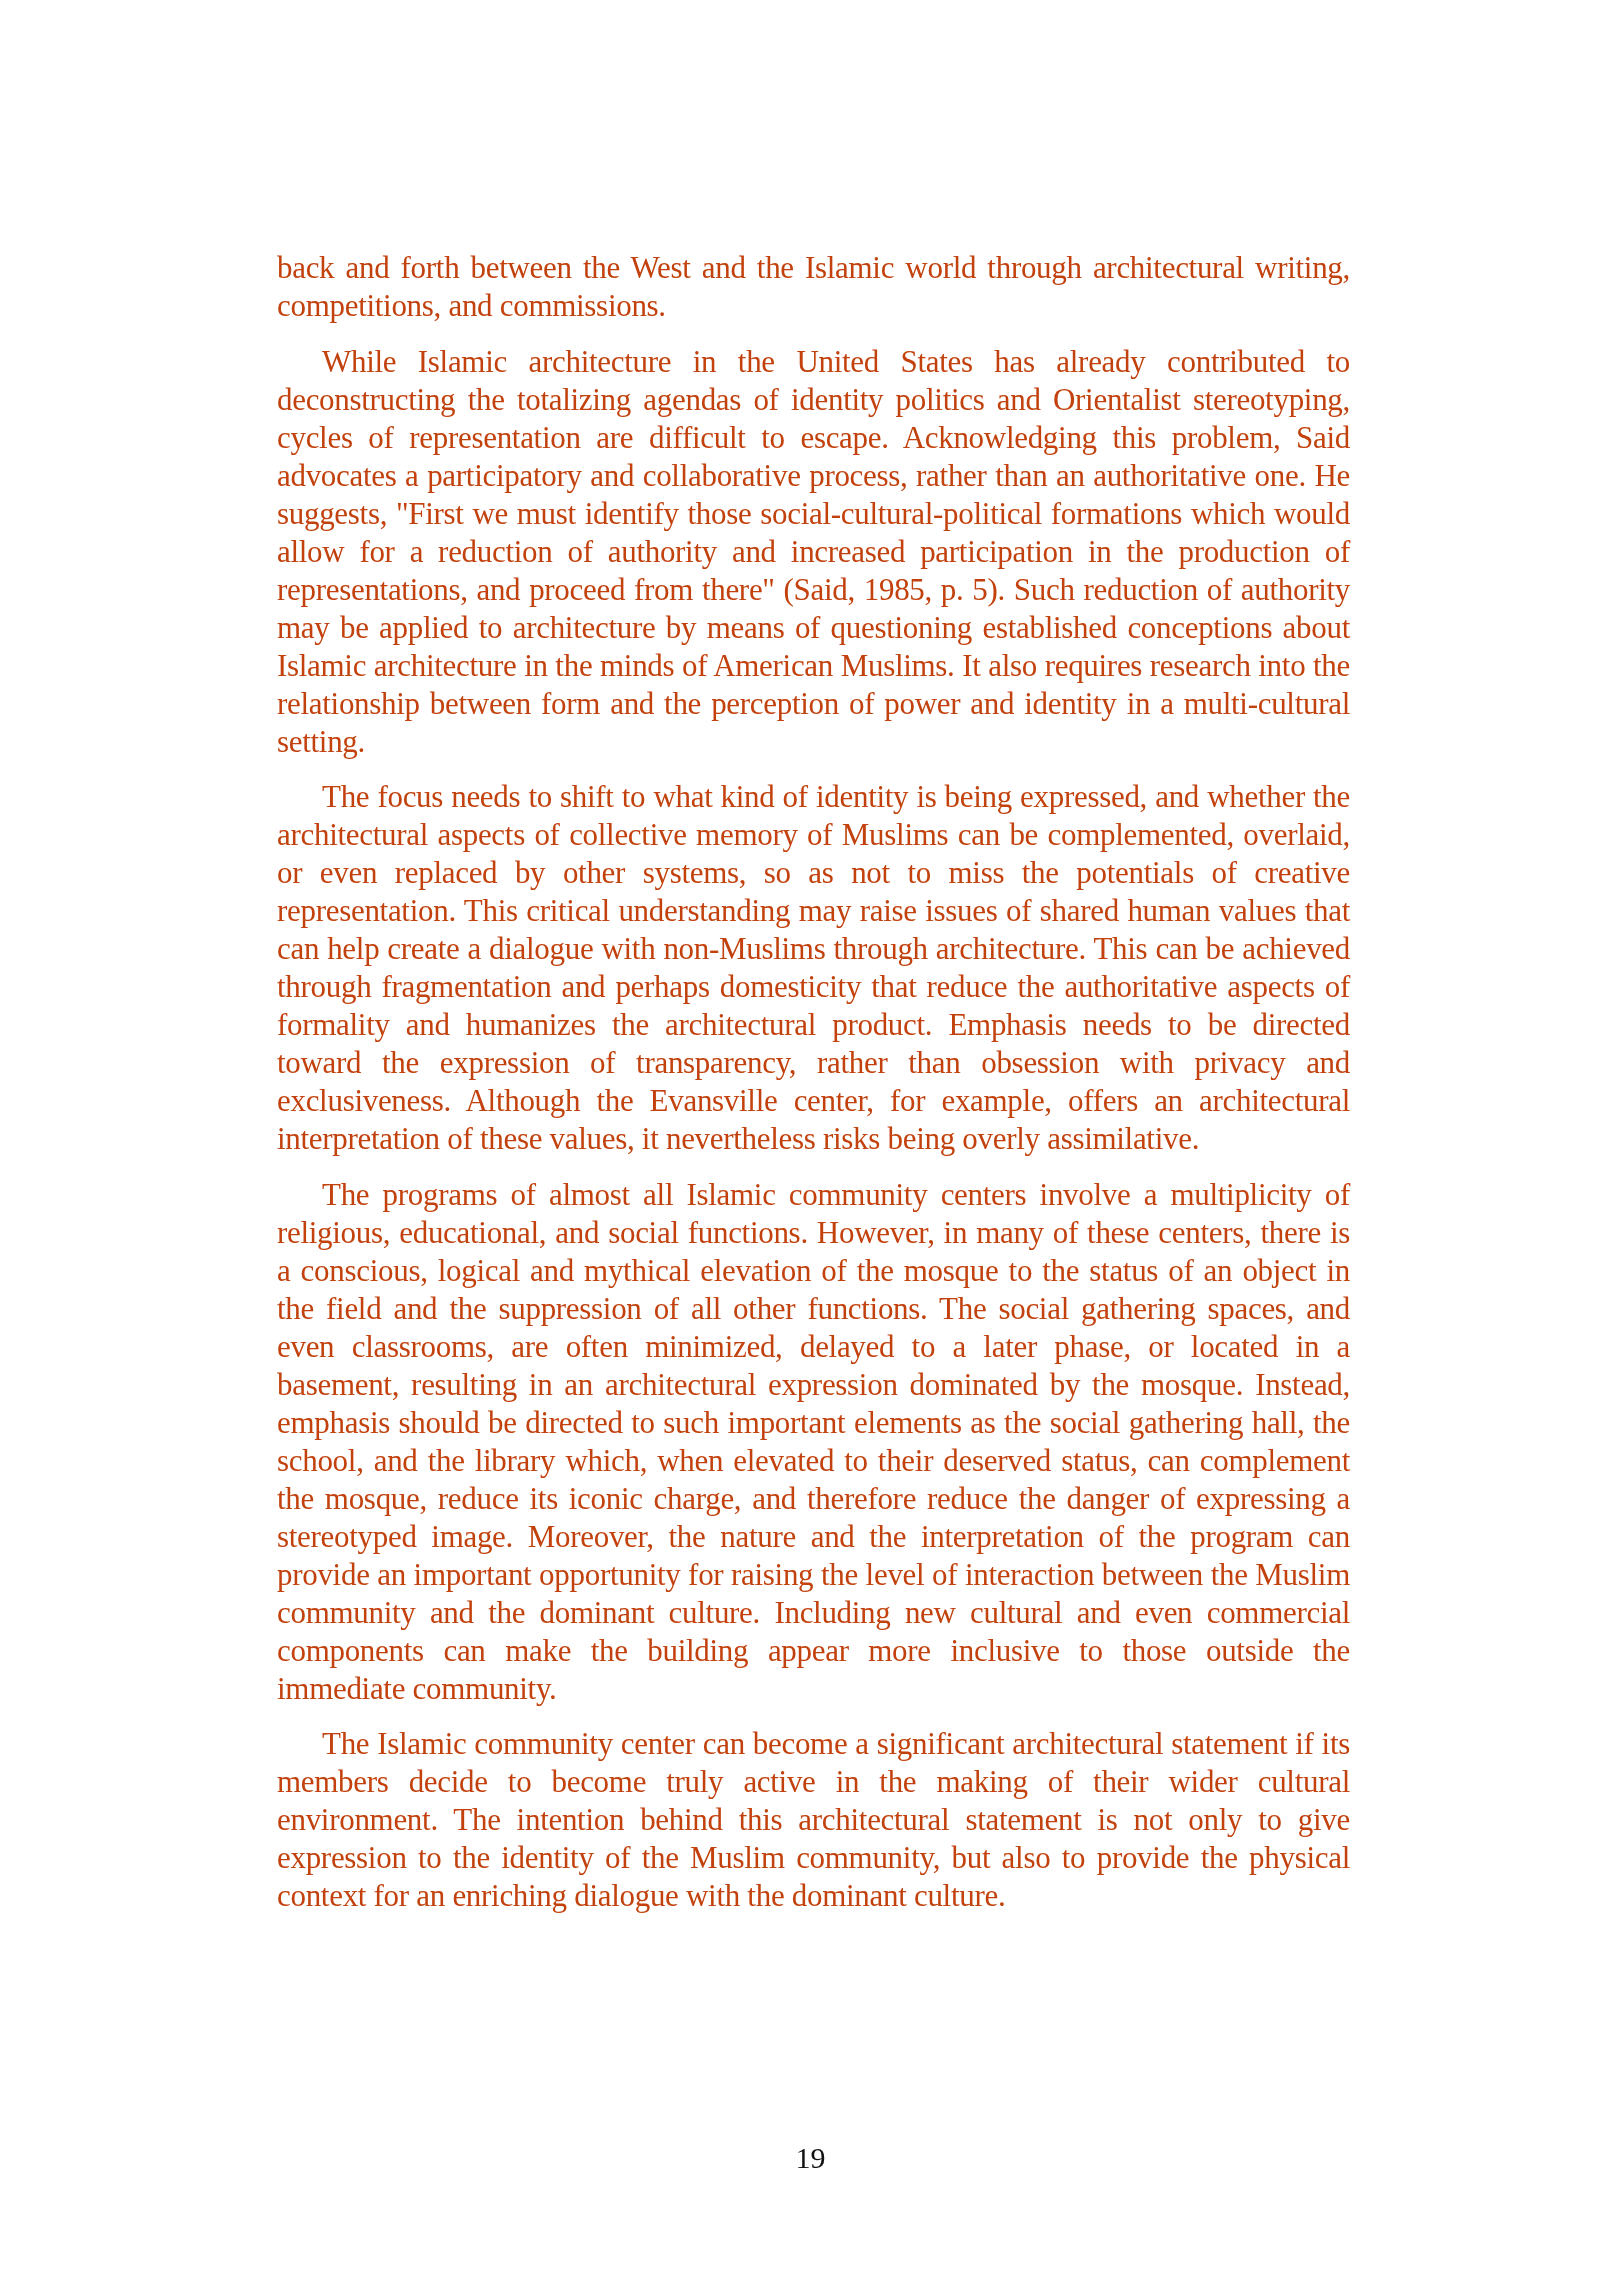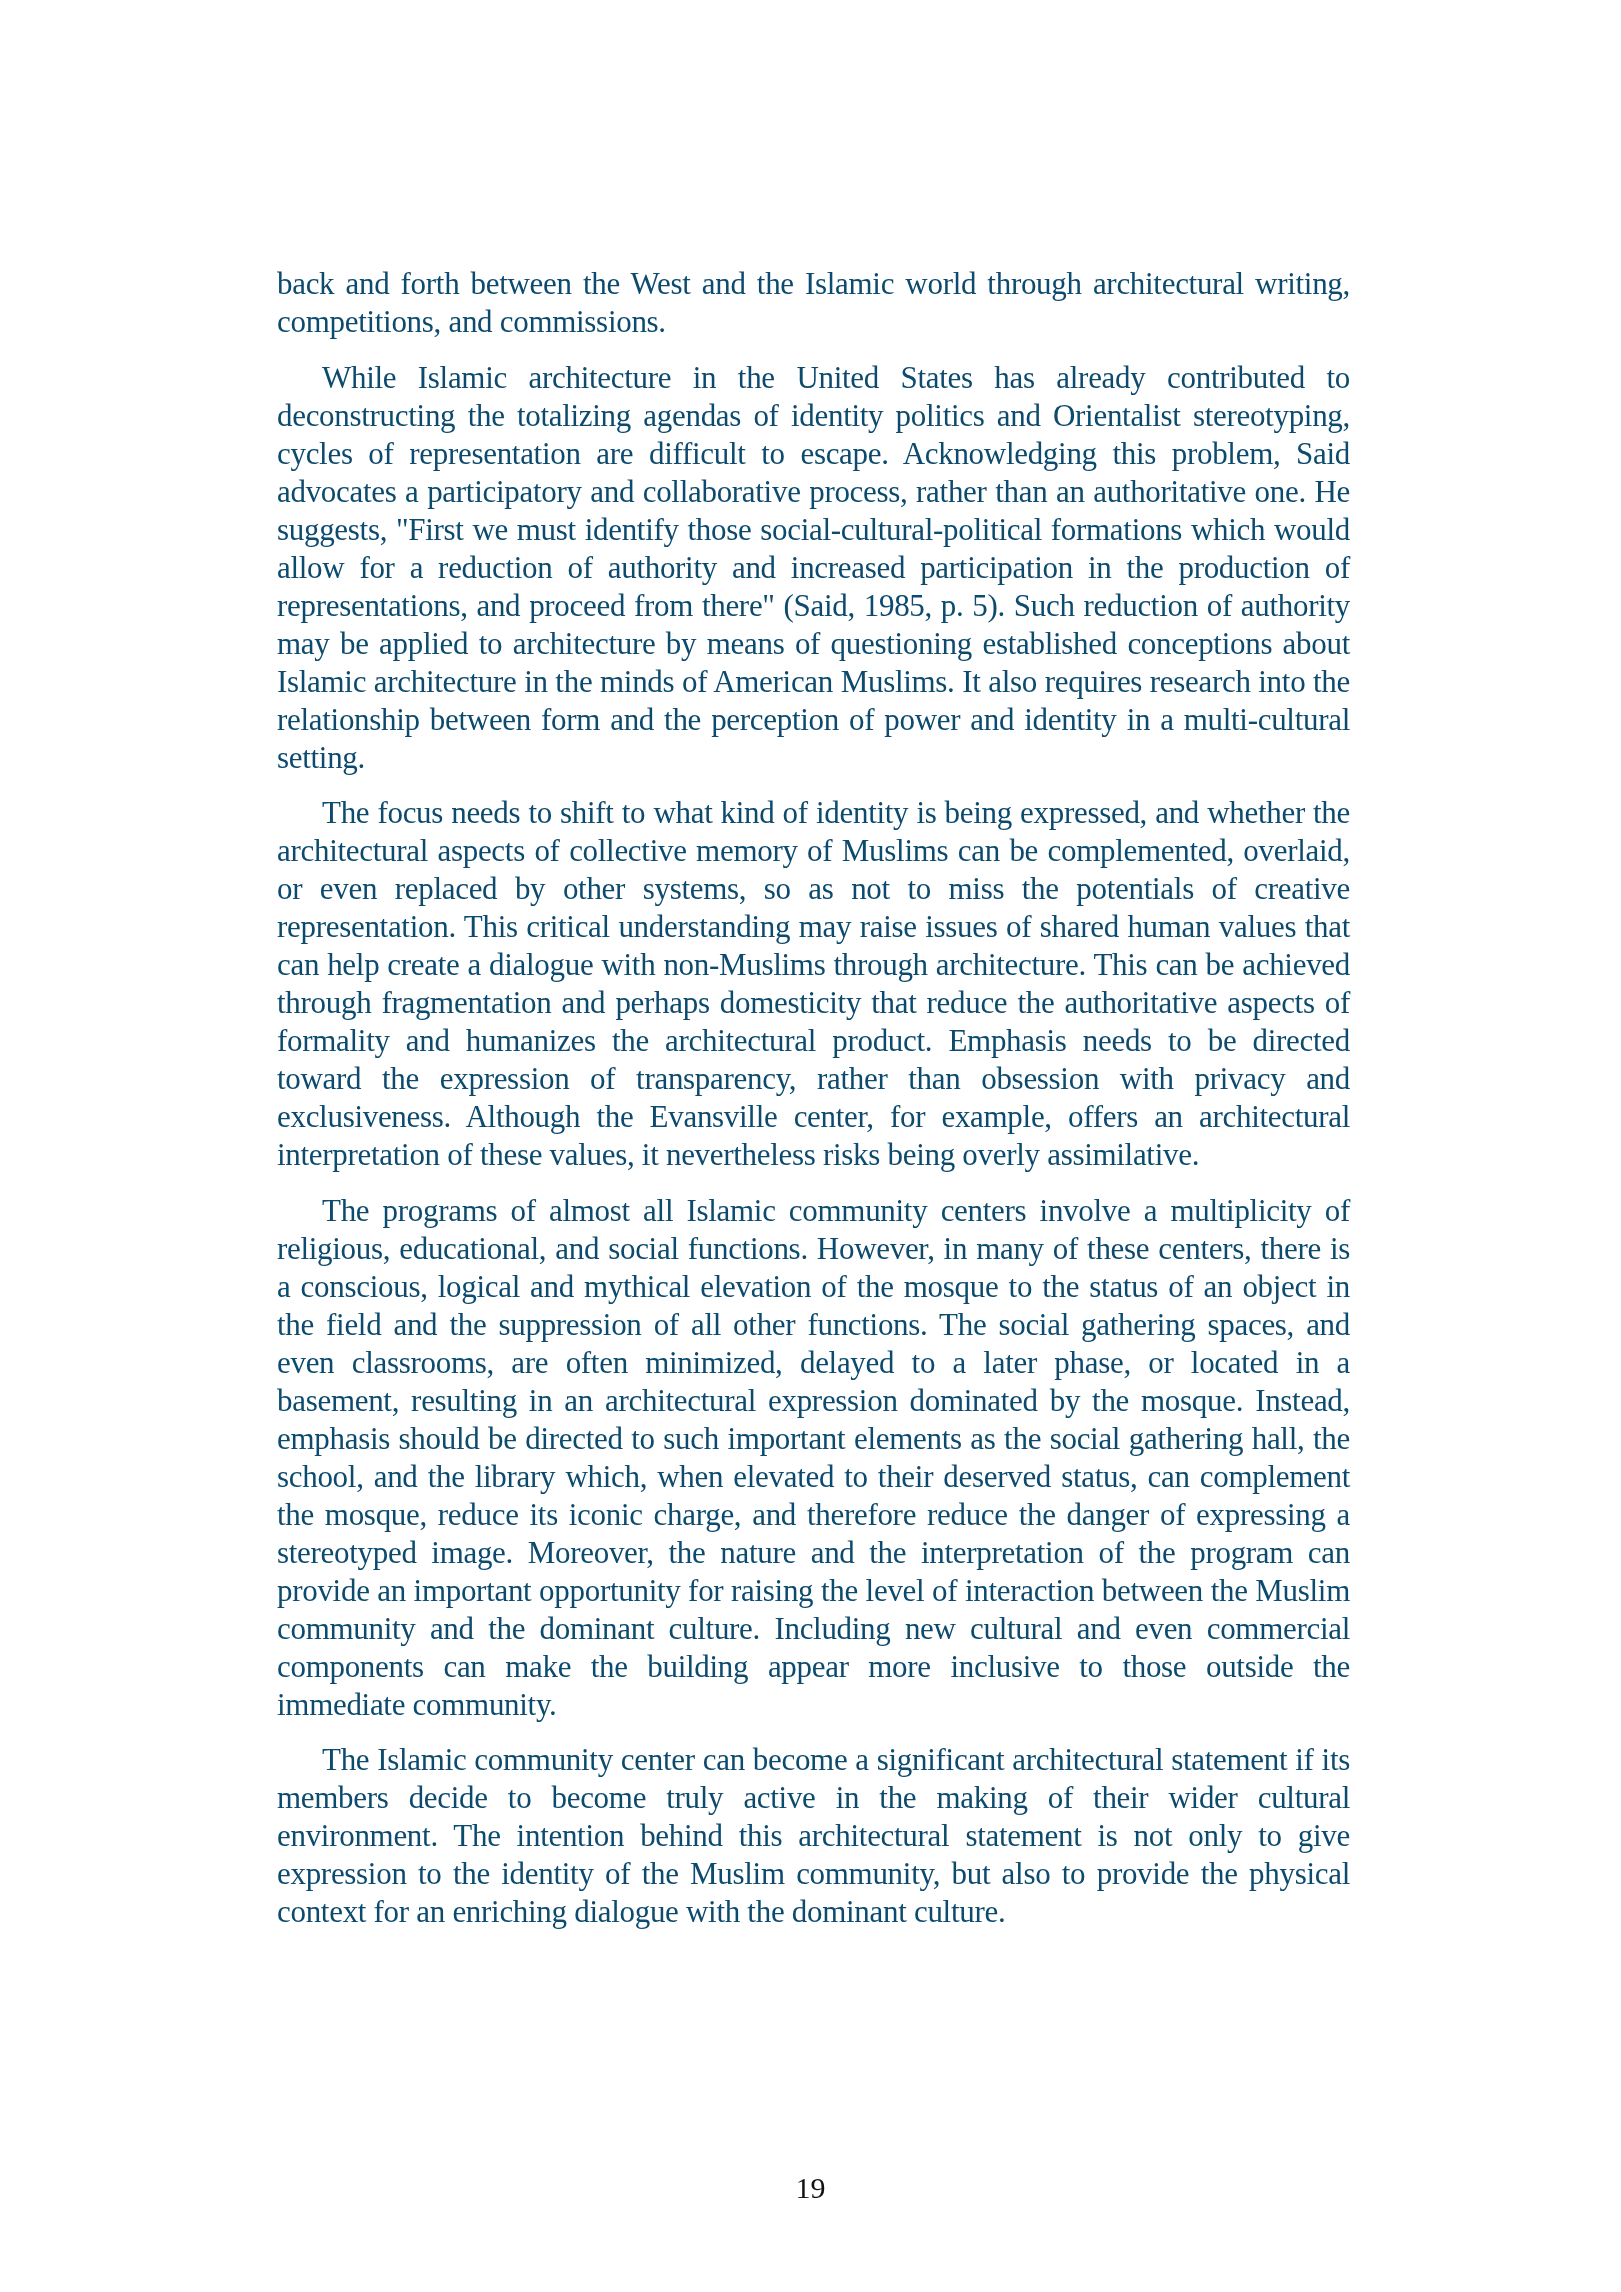--- a/index.html
+++ b/index.html
@@ -9,47 +9,46 @@
     }
     body {
       width: 1621px;
       height: 2293px;
       position: relative;
       overflow: hidden;
     }
     .page {
       position: absolute;
       left: 277px;
-      top: 265px;
+      top: 249px;
       width: 1073px;
       font-family: "Liberation Serif", "DejaVu Serif", serif;
       font-size: 31px;
       line-height: 38px;
-      color: #0c4a6e;
+      color: #c2410c;
       text-align: justify;
       letter-spacing: -0.3px;
     }
     .page p {
       margin: 0 0 17.6px 0;
       text-indent: 45px;
     }
     .page p.continued {
       text-indent: 0;
     }
     .page-number {
       position: absolute;
       left: 0;
       width: 1621px;
       top: 2140px;
       text-align: center;
       font-family: "Liberation Serif", "DejaVu Serif", serif;
       font-size: 30px;
       line-height: 35px;
       color: #111111;
-      margin-top: 30px;
     }
   </style>
 </head>
 <body>
 
 <div class="page">
   <p class="continued">back and forth between the West and the Islamic world through architectural writing, competitions, and commissions.</p>
   <p>While Islamic architecture in the United States has already contributed to deconstructing the totalizing agendas of identity politics and Orientalist stereotyping, cycles of representation are difficult to escape. Acknowledging this problem, Said advocates a participatory and collaborative process, rather than an authoritative one. He suggests, "First we must identify those social-cultural-political formations which would allow for a reduction of authority and increased participation in the production of representations, and proceed from there" (Said, 1985, p. 5). Such reduction of authority may be applied to architecture by means of questioning established conceptions about Islamic architecture in the minds of American Muslims. It also requires research into the relationship between form and the perception of power and identity in a multi-cultural setting.</p>
   <p>The focus needs to shift to what kind of identity is being expressed, and whether the architectural aspects of collective memory of Muslims can be complemented, overlaid, or even replaced by other systems, so as not to miss the potentials of creative representation. This critical understanding may raise issues of shared human values that can help create a dialogue with non-Muslims through architecture. This can be achieved through fragmentation and perhaps domesticity that reduce the authoritative aspects of formality and humanizes the architectural product. Emphasis needs to be directed toward the expression of transparency, rather than obsession with privacy and exclusiveness. Although the Evansville center, for example, offers an architectural interpretation of these values, it nevertheless risks being overly assimilative.</p>
   <p>The programs of almost all Islamic community centers involve a multiplicity of religious, educational, and social functions. However, in many of these centers, there is a conscious, logical and mythical elevation of the mosque to the status of an object in the field and the suppression of all other functions. The social gathering spaces, and even classrooms, are often minimized, delayed to a later phase, or located in a basement, resulting in an architectural expression dominated by the mosque. Instead, emphasis should be directed to such important elements as the social gathering hall, the school, and the library which, when elevated to their deserved status, can complement the mosque, reduce its iconic charge, and therefore reduce the danger of expressing a stereotyped image. Moreover, the nature and the interpretation of the program can provide an important opportunity for raising the level of interaction between the Muslim community and the dominant culture. Including new cultural and even commercial components can make the building appear more inclusive to those outside the immediate community.</p>

